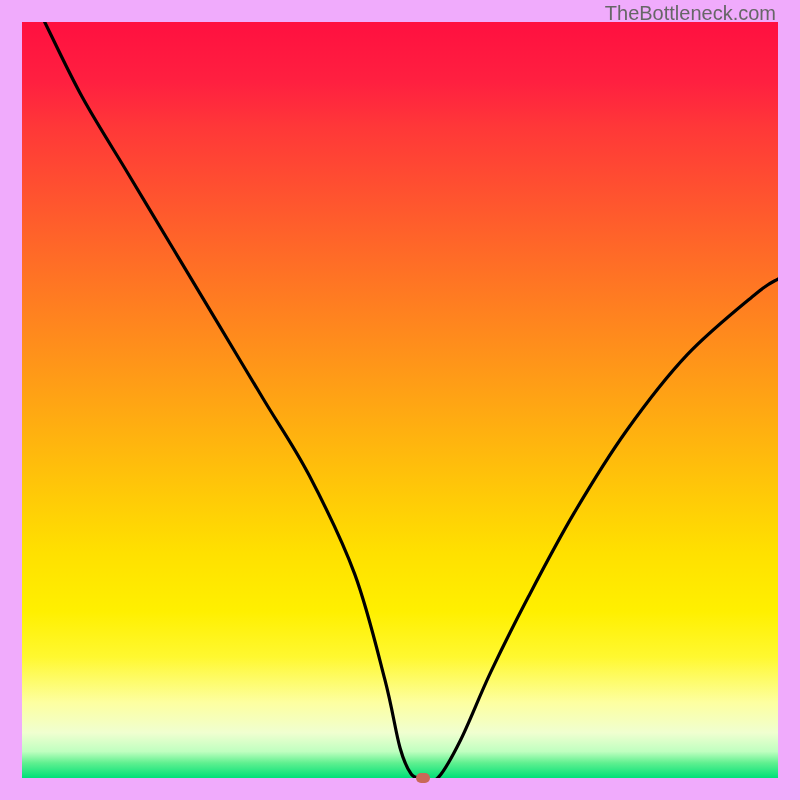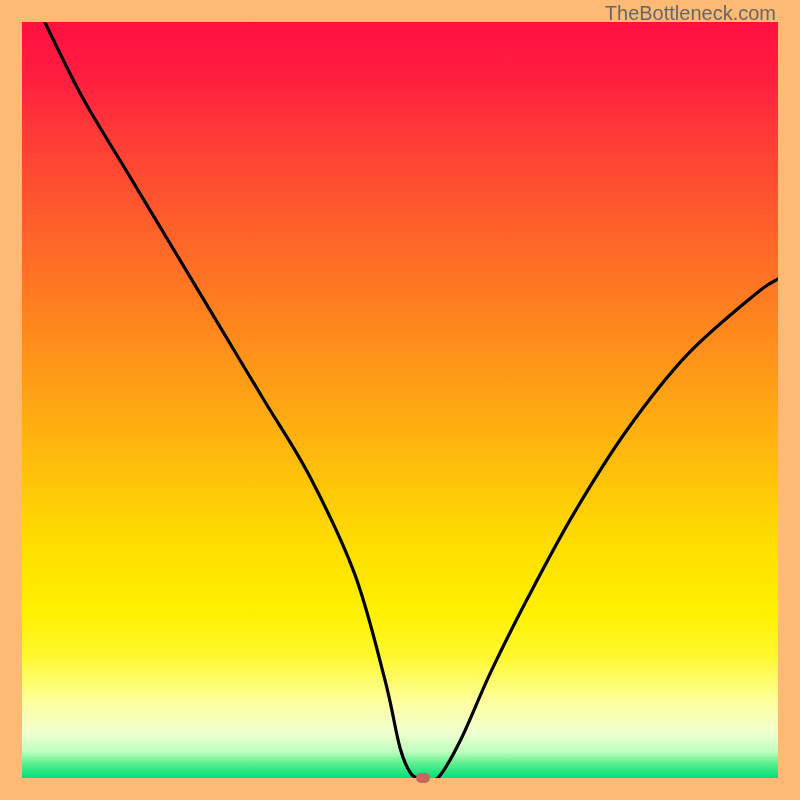--- a/index.html
+++ b/index.html
@@ -7,21 +7,21 @@
     padding: 0;
     width: 800px;
     height: 800px;
     background: #000;
     overflow: hidden;
   }
   .chart-container {
     position: relative;
     width: 800px;
     height: 800px;
-    background: #fdba74;
+    background: #f0abfc;
   }
   .plot-area {
     position: absolute;
     left: 22px;
     top: 22px;
     width: 756px;
     height: 756px;
     background: linear-gradient(to bottom,
       #ff1040 0%,
       #ff2040 8%,

